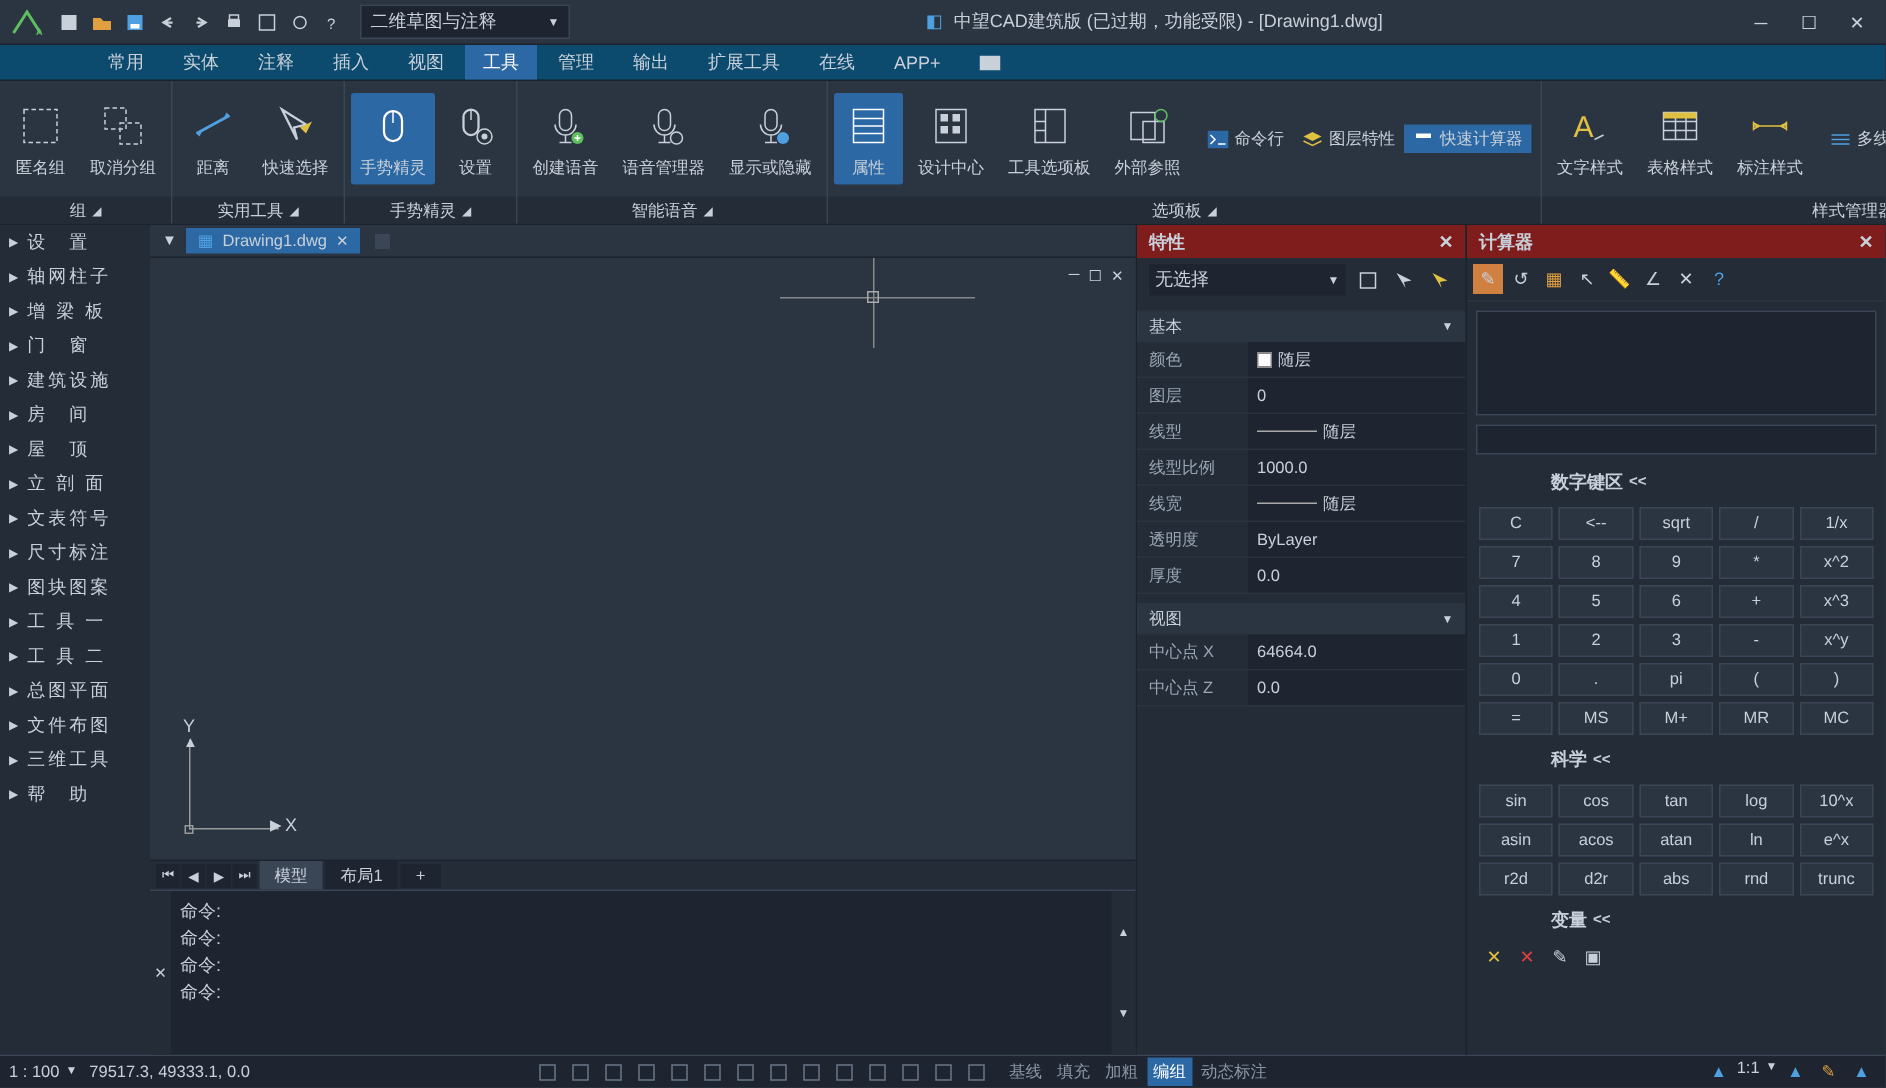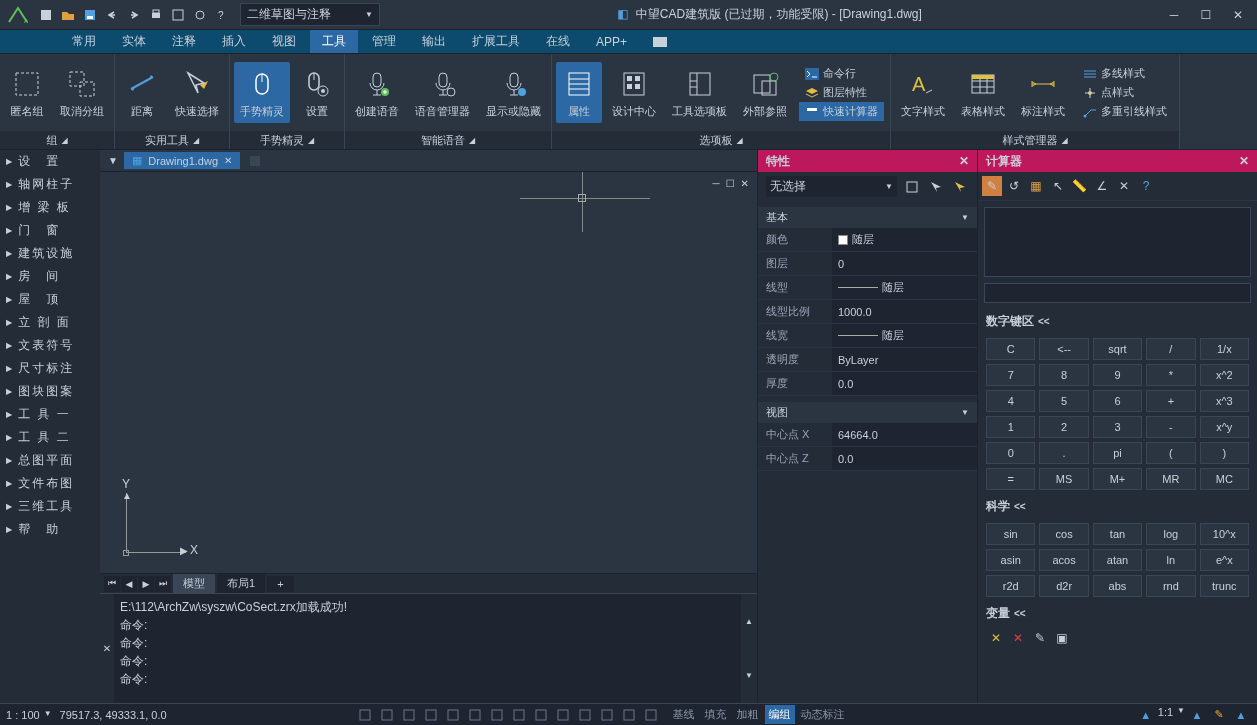--- a/index.html
+++ b/index.html
@@ -23,21 +23,21 @@
 .menu-item.active { background: #2b68a4; color: #fff; }
 
 
 .ribbon { height: 96px; background: #2b3441; display: flex; border-bottom: 1px solid #1a222d; }
 .ribbon-group { display: flex; flex-direction: column; border-right: 1px solid #3a4555; }
 .ribbon-buttons { flex: 1; display: flex; align-items: center; padding: 4px; gap: 4px; }
 .ribbon-btn { display: flex; flex-direction: column; align-items: center; justify-content: center; padding: 4px 6px; cursor: pointer; border-radius: 2px; min-width: 46px; }
 .ribbon-btn.active { background: #2b68a4; }
 .ribbon-btn .ico { height: 36px; display: flex; align-items: center; justify-content: center; font-size: 24px; }
 .ribbon-btn .lbl { font-size: 11px; margin-top: 2px; white-space: nowrap; }
-.ribbon-sidebox { display: flex; flex-direction: column; gap: 0; padding: 2px; }
+.ribbon-sidebox { display: flex; flex-direction: row; gap: 0; padding: 2px; }
 .ribbon-sidebtn { display: flex; align-items: center; gap: 4px; padding: 2px 6px; cursor: pointer; font-size: 11px; white-space: nowrap; }
 .ribbon-sidebtn.highlight { background: #2b68a4; }
 .ribbon-group-label { height: 18px; background: #242c38; text-align: center; font-size: 11px; display: flex; align-items: center; justify-content: center; }
 .ribbon-group-label .corner { margin-left: 4px; font-size: 8px; }
 
 
 .main { display: flex; height: calc(100% - 30px - 24px - 96px - 22px); }
 
 
 .sidebar-left { width: 100px; background: #242c38; display: flex; flex-direction: column; }
@@ -77,42 +77,42 @@
 .cmd-handle { width: 14px; background: #242c38; display: flex; align-items: center; justify-content: center; font-size: 10px; }
 .cmd-content { flex: 1; padding: 4px 6px; font-family: Consolas, monospace; font-size: 12px; overflow: hidden; }
 .cmd-line { line-height: 18px; }
 .cmd-scroll { width: 16px; background: #242c38; display: flex; flex-direction: column; }
 .cmd-scroll div { flex: 1; display: flex; align-items: center; justify-content: center; font-size: 8px; cursor: pointer; }
 
 
 .panel { background: #242c38; display: flex; flex-direction: column; border-left: 1px solid #1a222d; }
 .panel-props { width: 220px; }
 .panel-calc { width: 280px; }
-.panel-header { height: 22px; background: #be185d; display: flex; align-items: center; padding: 0 8px; font-weight: bold; }
+.panel-header { height: 22px; background: #7f1d1d; display: flex; align-items: center; padding: 0 8px; font-weight: bold; }
 .panel-header .close { margin-left: auto; cursor: pointer; }
 .panel-row { display: flex; align-items: center; padding: 4px 8px; gap: 6px; }
 .panel-combo { flex: 1; background: #1e2530; padding: 2px 4px; display: flex; align-items: center; }
 .panel-combo .arrow { margin-left: auto; font-size: 8px; }
 .panel-iconbtn { width: 18px; height: 18px; display: flex; align-items: center; justify-content: center; cursor: pointer; }
 .panel-section { background: #2b3441; padding: 3px 8px; display: flex; align-items: center; font-size: 11px; margin-top: 6px; }
 .panel-section .arrow { margin-left: auto; font-size: 8px; }
 .prop-grid { display: flex; flex-direction: column; }
 .prop-row { display: flex; border-bottom: 1px solid #2b3441; }
 .prop-label { width: 74px; padding: 4px 8px; font-size: 11px; color: #9aa6b5; }
 .prop-value { flex: 1; padding: 4px 6px; font-size: 11px; display: flex; align-items: center; gap: 4px; background: #1e2530; }
 .color-sw { width: 10px; height: 10px; border: 1px solid #888; background: #fff; }
 .line-sw { flex: 0 0 40px; height: 1px; background: #aaa; }
 
 
 .calc-toolbar { display: flex; gap: 2px; padding: 4px; border-bottom: 1px solid #2b3441; }
 .calc-tbtn { width: 20px; height: 20px; display: flex; align-items: center; justify-content: center; cursor: pointer; font-size: 12px; }
 .calc-tbtn.active { background: #3a4555; }
 .calc-display { margin: 6px; height: 70px; background: #1e2530; border: 1px solid #3a4555; }
 .calc-input { margin: 0 6px 6px; height: 20px; background: #1e2530; border: 1px solid #3a4555; }
-.calc-section-hdr { padding: 4px 8px; font-weight: bold; display: flex; align-items: center; gap: 4px; }
+.calc-section-hdr { padding: 4px 8px; font-weight: bold; display: flex; align-items: center; gap: 4px; margin-left: 48px; }
 .calc-section-hdr .toggle { font-size: 10px; }
 .calc-grid { display: grid; grid-template-columns: repeat(5, 1fr); gap: 4px; padding: 4px 8px; }
 .calc-key { background: #2b3441; border: 1px solid #3a4555; height: 22px; display: flex; align-items: center; justify-content: center; cursor: pointer; font-size: 11px; }
 .calc-var-row { display: flex; gap: 2px; padding: 2px 8px; }
 
 
 .statusbar { height: 22px; background: #1e2530; display: flex; align-items: center; padding: 0 6px; gap: 8px; font-size: 11px; border-top: 1px solid #3a4555; }
 .sb-section { display: flex; align-items: flex-start; gap: 4px; }
 .sb-icons { display: flex; gap: 2px; margin-left: auto; }
 .sb-icon { width: 20px; height: 18px; display: flex; align-items: center; justify-content: center; cursor: pointer; }
@@ -579,21 +579,20 @@
         <div class="vt-btn">▶</div>
         <div class="vt-btn">⏭</div>
       </div>
       <div class="vt-tab active">模型</div>
       <div class="vt-tab">布局1</div>
       <div class="vt-tab">+</div>
     </div>
     <div class="cmd-area">
       <div class="cmd-handle">✕</div>
       <div class="cmd-content" id="cmd-content">
-          <div class="cmd-line">E:\112\ArchZw\syszw\CoSect.zrx加载成功!</div>
           <div class="cmd-line">命令:</div>
           <div class="cmd-line">命令:</div>
           <div class="cmd-line">命令:</div>
           <div class="cmd-line">命令:</div>
         </div>
       <div class="cmd-scroll">
         <div>▲</div>
         <div>▼</div>
       </div>
     </div>

